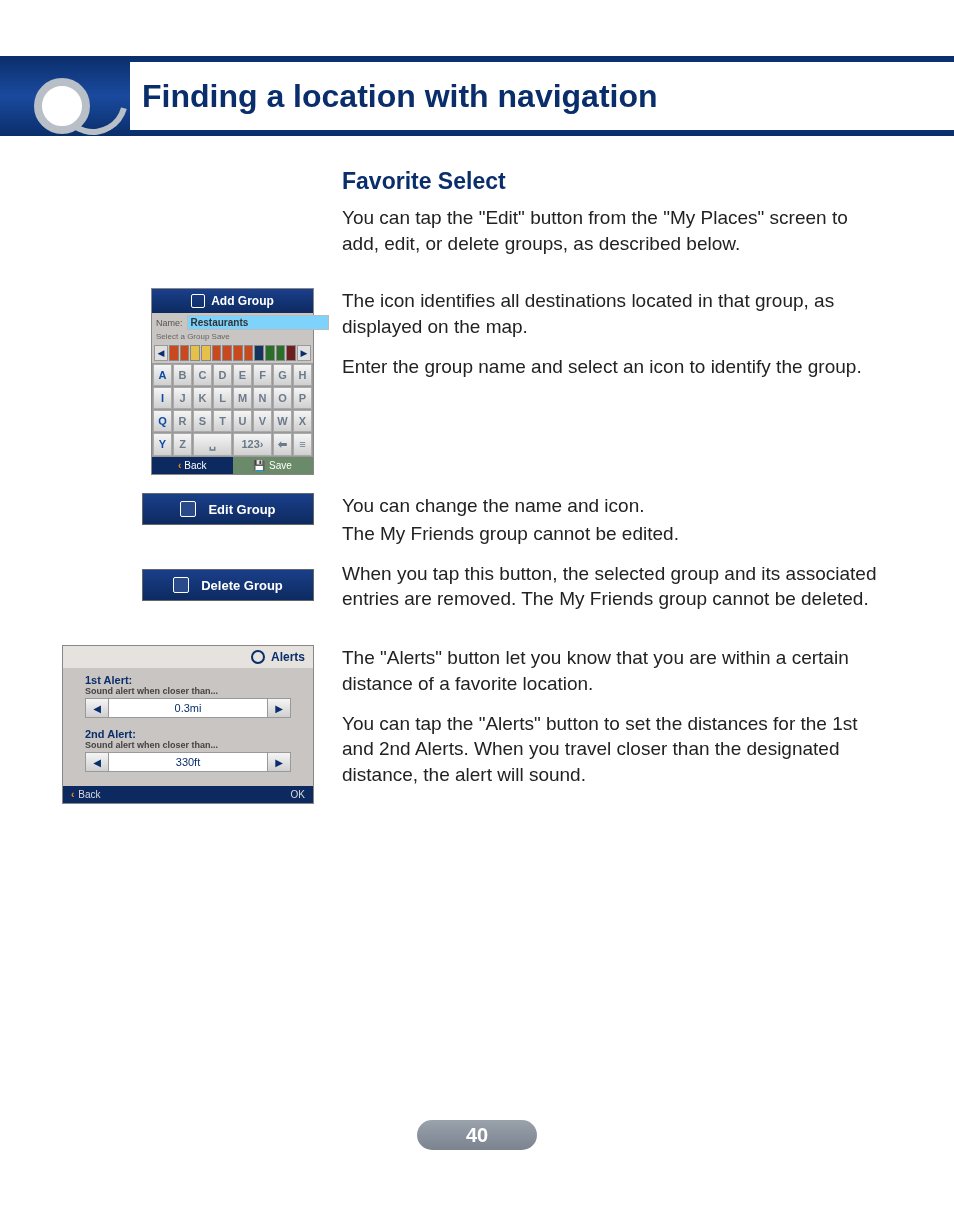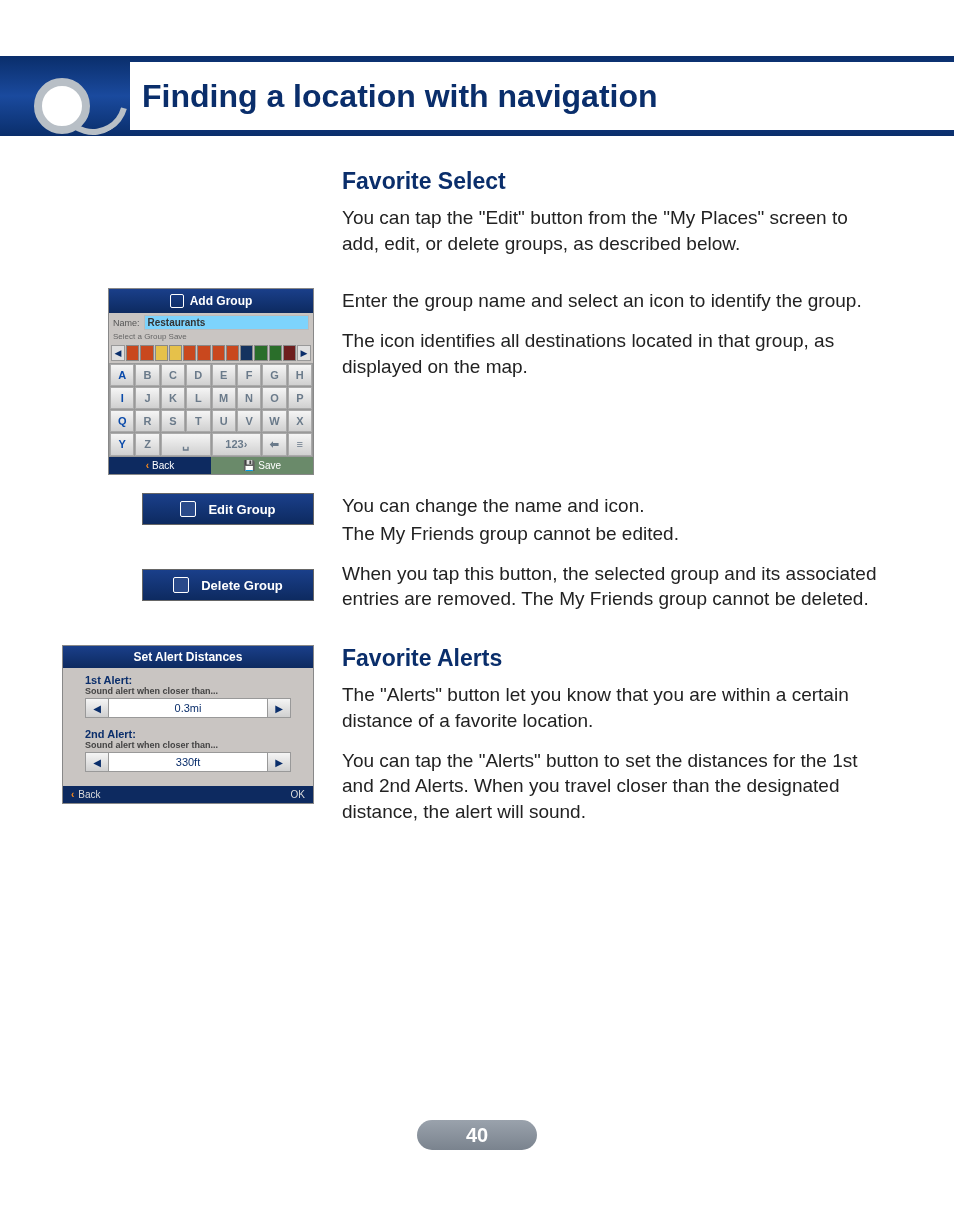--- a/index.html
+++ b/index.html
@@ -94,21 +94,21 @@
   }
   .body-text {
     font-size: 19px;
     line-height: 1.35;
     color: #222;
     margin-bottom: 14px;
   }
 
   
   .addgroup-panel {
-    width: 206px;
+    width: 163px;
     background: #c9c5c2;
     border: 1px solid #888;
     font-size: 10px;
   }
   .addgroup-title {
     background: linear-gradient(to bottom, #1a3f8a, #0d2a60);
     color: #fff;
     font-weight: bold;
     text-align: center;
     padding: 5px 0;
@@ -420,22 +420,22 @@
               <span>Back</span>
             </div>
           <div class="fbtn">
               <span>💾</span>
               <span>Save</span>
             </div>
         </div>
       </div>
     </div>
     <div class="right-col">
+      <div class="body-text">The icon identifies all destinations located in that group, as displayed on the map.</div>
       <div class="body-text">Enter the group name and select an icon to identify the group.</div>
-      <div class="body-text">The icon identifies all destinations located in that group, as displayed on the map.</div>
     </div>
   </div>
 
   <div class="section">
     <div class="left-col">
       <div class="groupbtn">
         <span class="gicon"></span>
         <span>Edit Group</span>
       </div>
       <div class="groupbtn">
@@ -446,21 +446,24 @@
     <div class="right-col">
       <div class="body-text" style="margin-bottom:2px">You can change the name and icon.</div>
       <div class="body-text">The My Friends group cannot be edited.</div>
       <div class="body-text">When you tap this button, the selected group and its associated entries are removed. The My Friends group cannot be deleted.</div>
     </div>
   </div>
 
   <div class="section">
     <div class="left-col">
       <div class="alerts-panel">
-        <div class="set-title">Set Alert Distances</div>
+        <div class="top">
+          <span class="aicon"></span>
+          <span>Alerts</span>
+        </div>
         <div class="alert-block">
           <div class="alert-label">1st Alert:</div>
           <div class="alert-sub">Sound alert when closer than...</div>
           <div class="stepper">
             <div class="sbtn">◀</div>
             <div class="sval">0.3mi</div>
             <div class="sbtn">▶</div>
           </div>
         </div>
         <div class="alert-block">
@@ -472,21 +475,20 @@
             <div class="sbtn">▶</div>
           </div>
         </div>
         <div class="alerts-footer">
           <div><span class="chev">‹</span><span>Back</span></div>
           <div>OK</div>
         </div>
       </div>
     </div>
     <div class="right-col">
-      <div class="section-heading">Favorite Alerts</div>
       <div class="body-text">The "Alerts" button let you know that you are within a certain distance of a favorite location.</div>
       <div class="body-text">You can tap the "Alerts" button to set the distances for the 1st and 2nd Alerts. When you travel closer than the designated distance, the alert will sound.</div>
     </div>
   </div>
 
 </div>
 
 <div class="page-number">40</div>
 
 </body></html>

